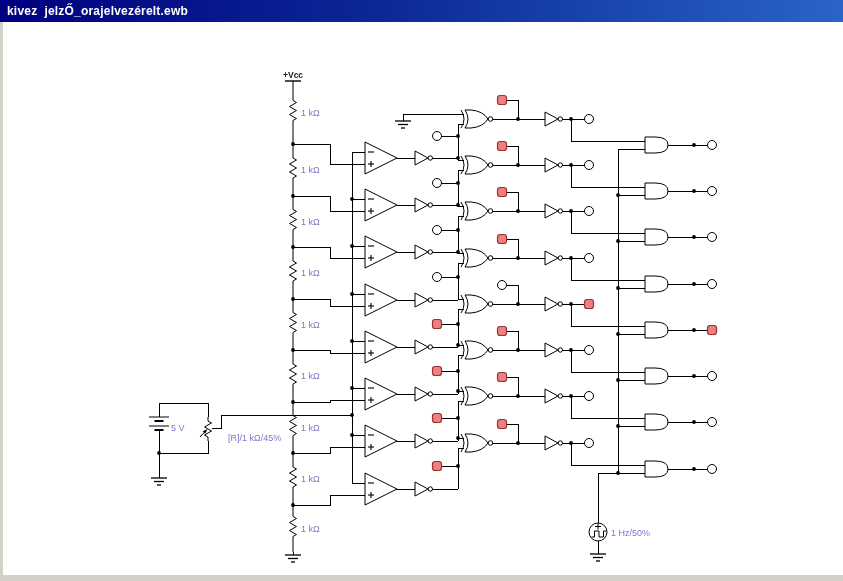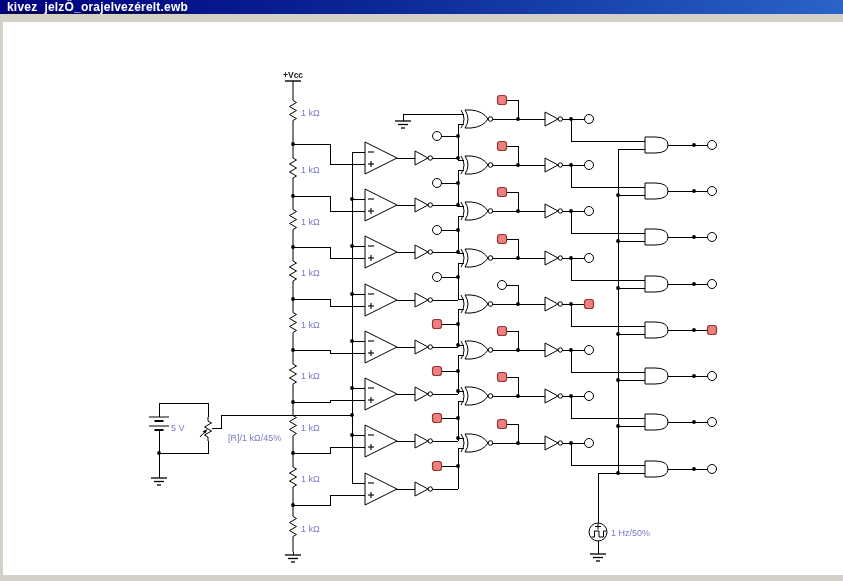--- a/index.html
+++ b/index.html
@@ -1,20 +1,20 @@
 <!DOCTYPE html>
 <html><head>
 <meta charset="utf-8">
 <style>
   html,body{margin:0;padding:0;}
   body{width:843px;height:581px;position:relative;overflow:hidden;
        font-family:"Liberation Sans",sans-serif;background:#d4d0c8;}
-  .titlebar{position:absolute;left:0;top:0;width:843px;height:14px;
+  .titlebar{position:absolute;left:0;top:0;width:843px;height:22px;
     background:linear-gradient(90deg,#010080 0%,#0b2896 45%,#2a64c8 100%);
-    display:flex;align-items:center;text-decoration:underline;}
+    display:flex;align-items:center;}
   .titlebar span{color:#fff;font-size:12px;font-weight:bold;margin-left:7px;
     white-space:pre;letter-spacing:0.2px;}
   .canvas{position:absolute;left:3px;top:22px;width:840px;height:553px;background:#ffffff;}
   .frame-bottom{position:absolute;left:0;top:575px;width:843px;height:6px;background:#d4d0c8;}
   .frame-left{position:absolute;left:0;top:22px;width:3px;height:559px;background:#d4d0c8;}
   svg{position:absolute;left:0;top:0;}
 </style>
 </head>
 <body>
 

